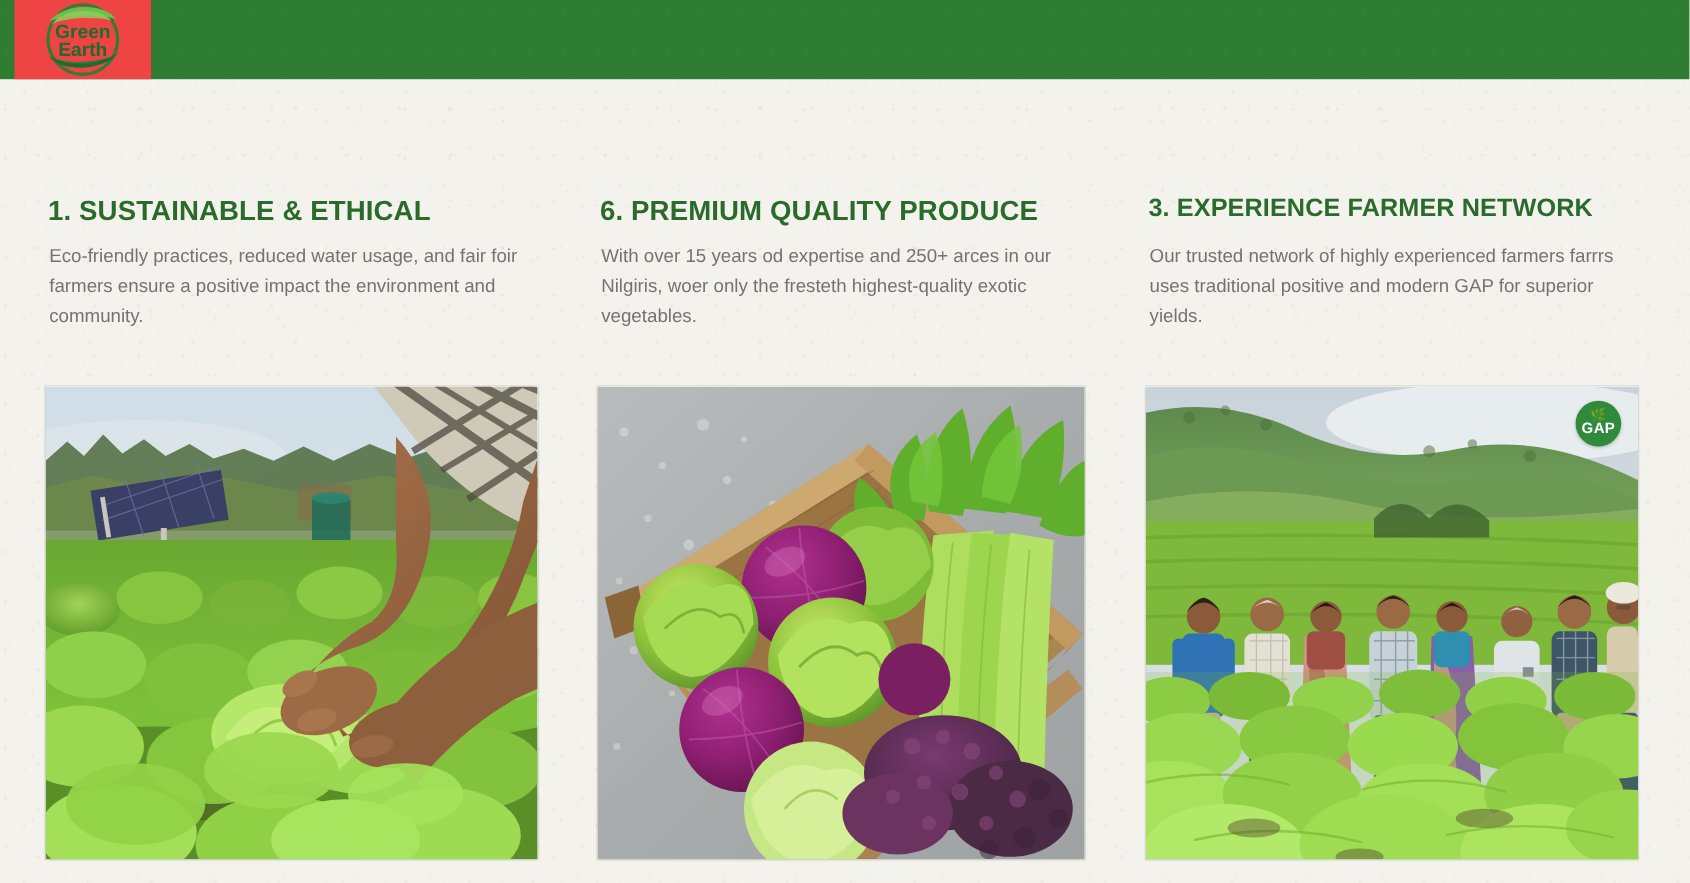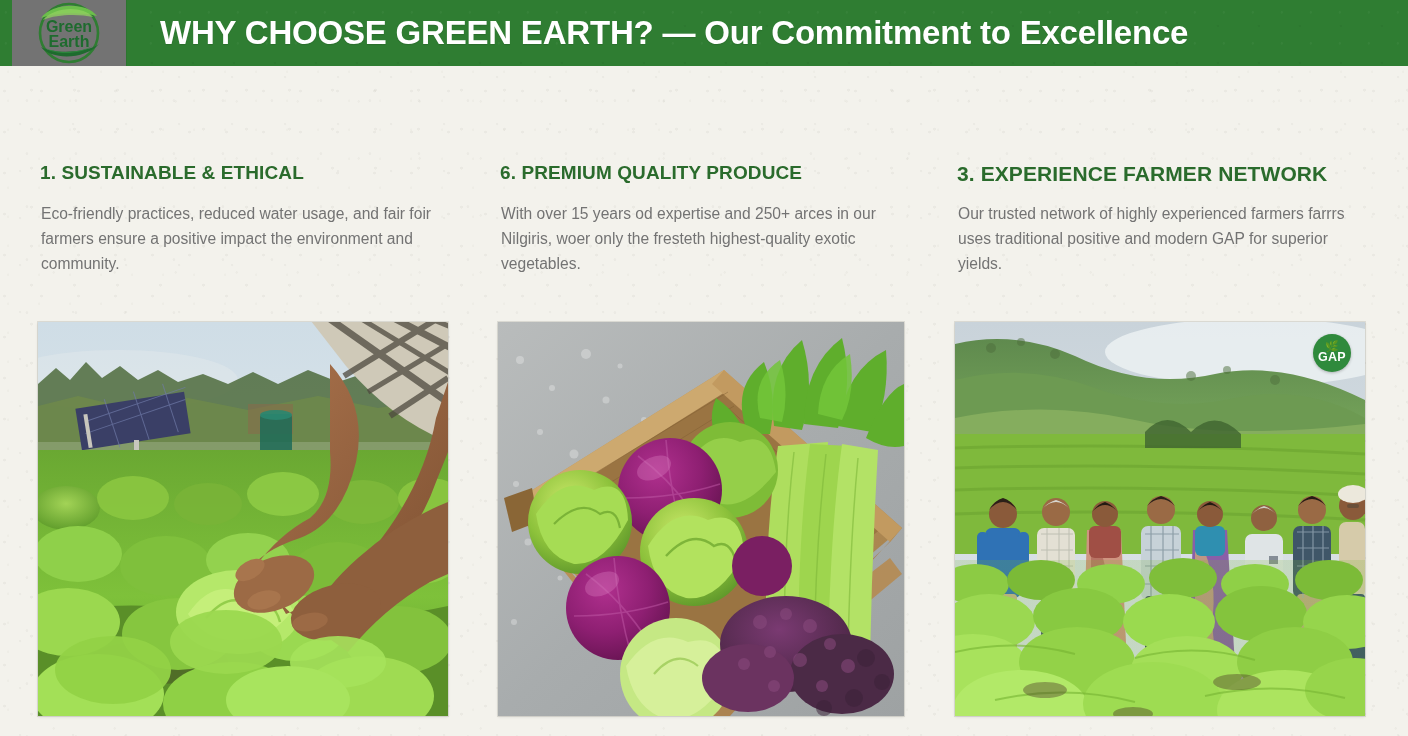--- a/index.html
+++ b/index.html
@@ -48,21 +48,21 @@
       radial-gradient(circle at 20% 40%, rgba(255,255,255,.035) 0 1px, transparent 1.4px),
       radial-gradient(circle at 70% 70%, rgba(0,0,0,.04) 0 1px, transparent 1.4px);
     background-size: 29px 31px, 41px 37px;
     pointer-events:none;
   }
 
   .logo-panel {
     position: absolute;
     left: 12px; top: 0;
     width: 114px; height: 66px;
-    background: #737373;
+    background: #ef4444;
     display: flex;
     align-items: center;
     justify-content: center;
     z-index: 3;
     box-shadow: 1px 0 0 rgba(0,0,0,.06);
   }
   .logo-mark { width: 96px; height: 62px; display: block; }
 
   .header-title {
     position: absolute;
@@ -89,21 +89,21 @@
   .column { position: absolute; top: 0; }
   .column.c1 { left: 38px;  width: 412px; }
   .column.c2 { left: 498px; width: 408px; }
   .column.c3 { left: 955px; width: 412px; }
 
   .col-heading {
     position: absolute;
     top: 96px;
     left: 2px;
     color: #2a6b2c;
-    font-size: 19px;
+    font-size: 23px;
     font-weight: bold;
     letter-spacing: 0.1px;
     white-space: nowrap;
   }
   .column.c3 .col-heading { font-size: 21px; }
 
   .col-body {
     position: absolute;
     top: 135px;
     left: 3px;
@@ -165,21 +165,20 @@
       <circle cx="48" cy="31" r="29" fill="none" stroke="#2f7d32" stroke-width="2.6"></circle>
       <path d="M20 16 C32 0, 66 0, 76 14 C62 10, 34 10, 20 16 Z" fill="#6cbf4b"></path>
       <path d="M22 18 C34 4, 62 4, 72 15 C58 12, 36 12, 22 18 Z" fill="#8fd05e" opacity=".8"></path>
       <path d="M20 45 C30 58, 64 58, 78 42 C68 50, 34 53, 20 45 Z" fill="#1e6b2e"></path>
       <path d="M24 46 C36 54, 60 52, 72 44 C58 51, 38 52, 24 46 Z" fill="#2d8b3d" opacity=".85"></path>
       <text x="48" y="30" text-anchor="middle" font-family="Liberation Sans, sans-serif" font-size="16" font-weight="bold" fill="#1e6b2e">Green</text>
       <text x="48" y="45" text-anchor="middle" font-family="Liberation Sans, sans-serif" font-size="16" font-weight="bold" fill="#1e6b2e">Earth</text>
     </svg>
   </div>
 
-  <div class="header-title">WHY CHOOSE GREEN EARTH? — Our Commitment to Excellence</div>
 
   <div class="columns">
 
     <div class="column c1">
       <div class="col-heading">1. SUSTAINABLE &amp; ETHICAL</div>
       <div class="col-body">Eco-friendly practices, reduced water usage, and fair foir farmers ensure a positive impact the environment and community.</div>
 
       <div class="photo">
         <svg viewBox="0 0 410 394" preserveAspectRatio="none">
           <defs>

